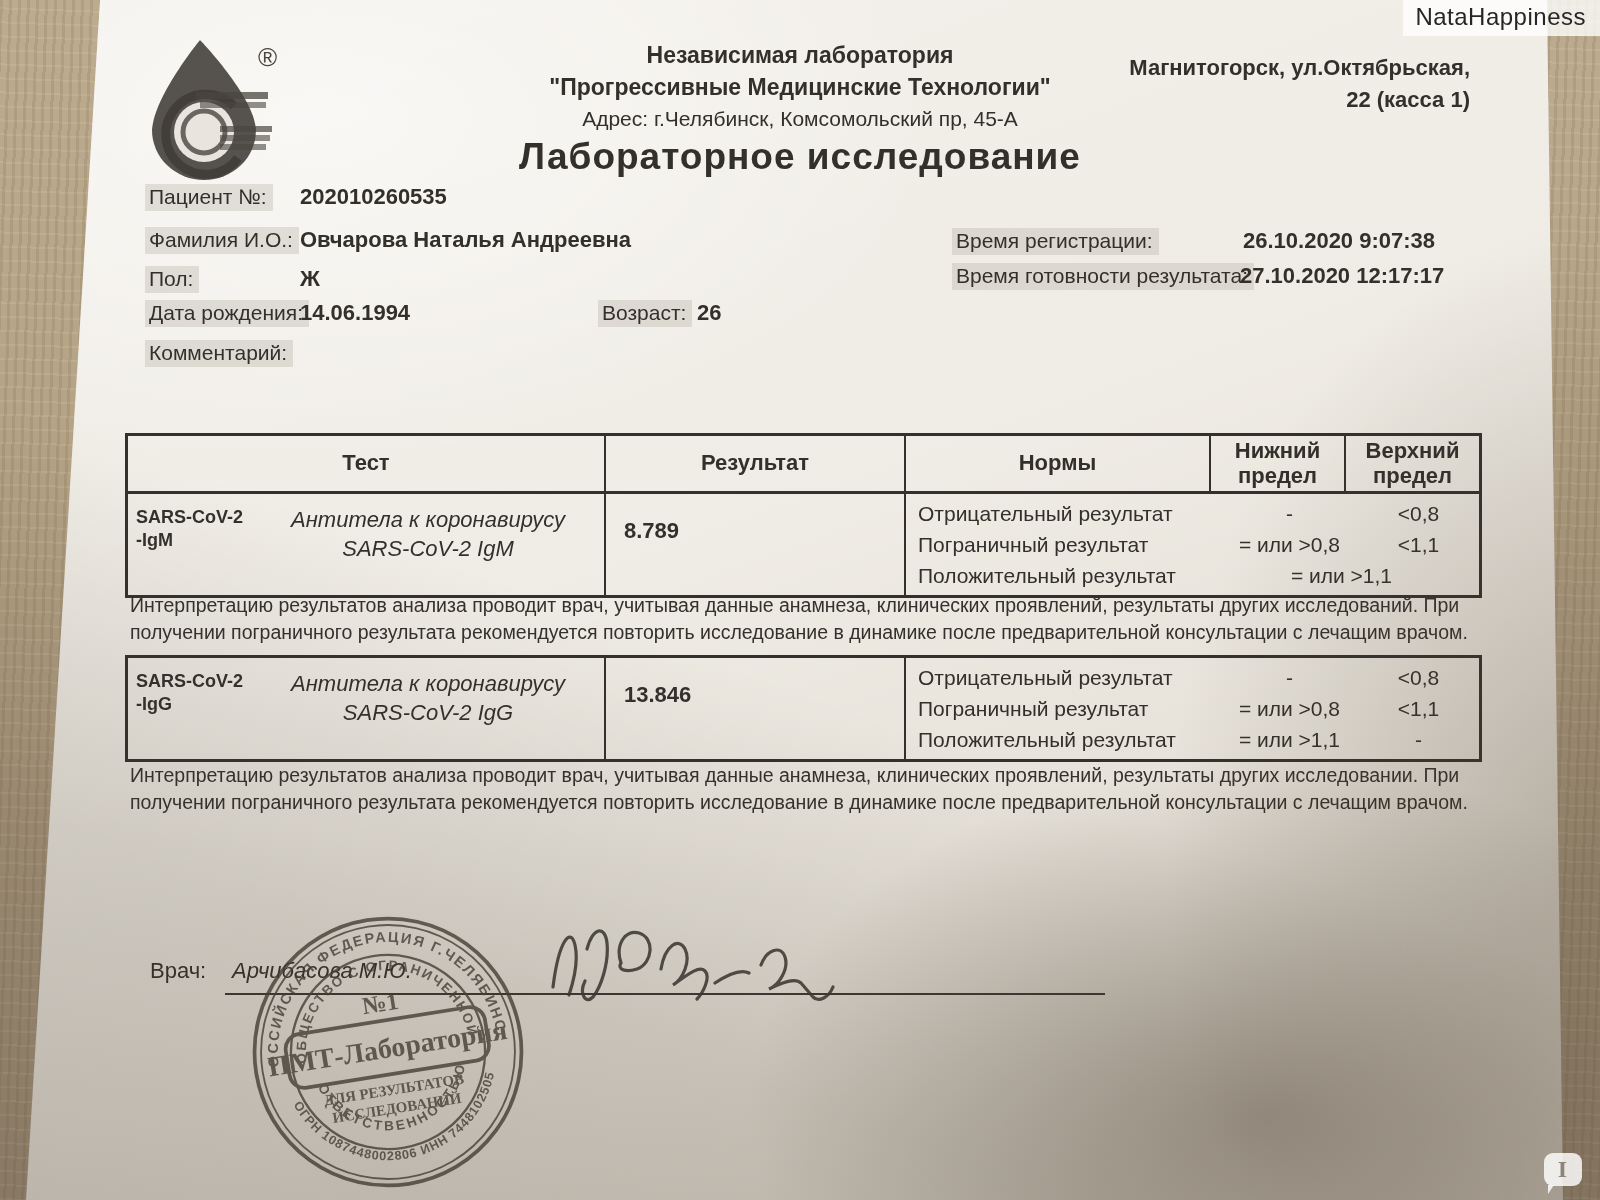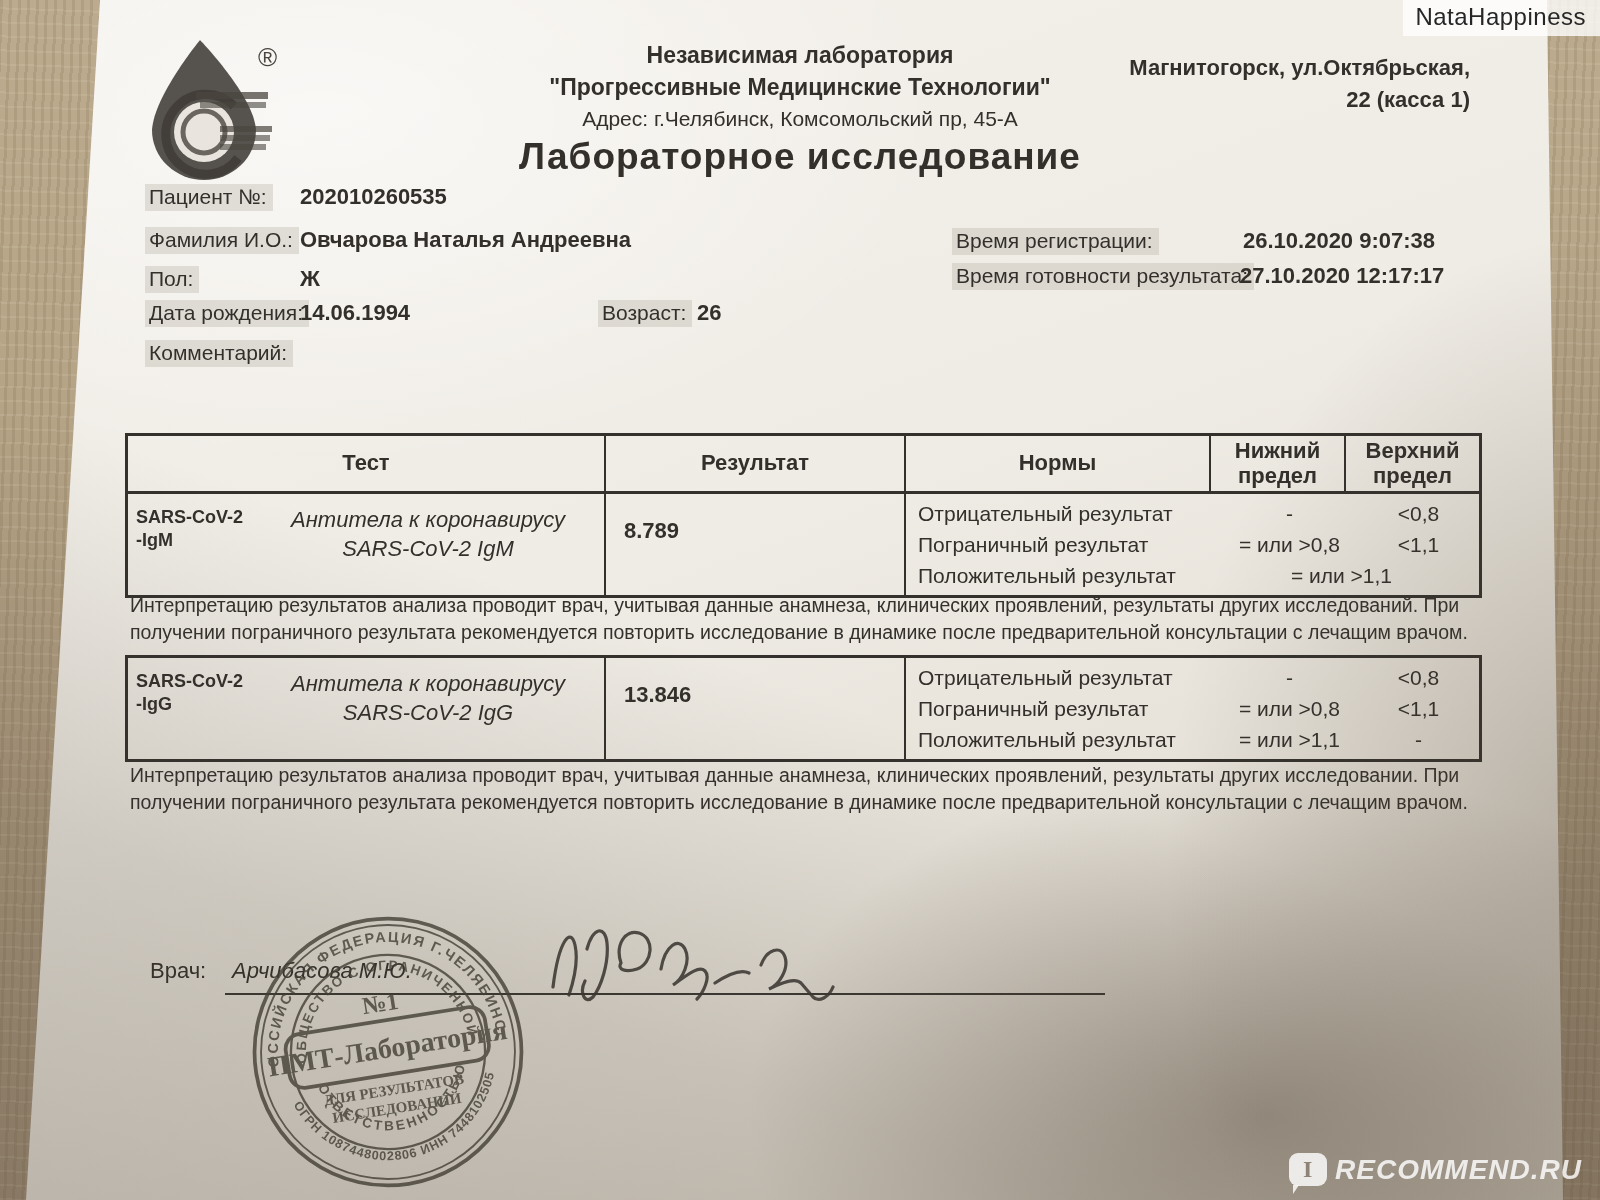--- a/index.html
+++ b/index.html
@@ -253,16 +253,15 @@
 
   <div class="shadow1"></div>
   <div class="shadow2"></div>
   <div class="shadow3"></div>
 
   <div class="wm-top">NataHappiness</div>
   <div class="wm-bottom">
     <div class="wm-bubble">
         <span>I</span>
       </div>
-    <span>RECOMMEND.RU</span>
   </div>
 
 </div>
 
 </body></html>

